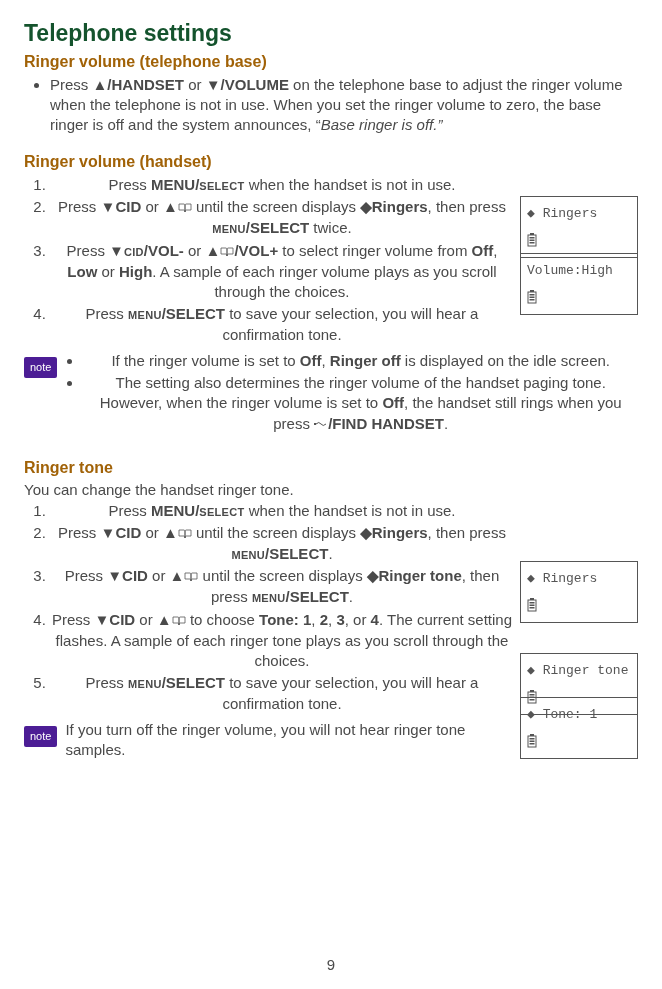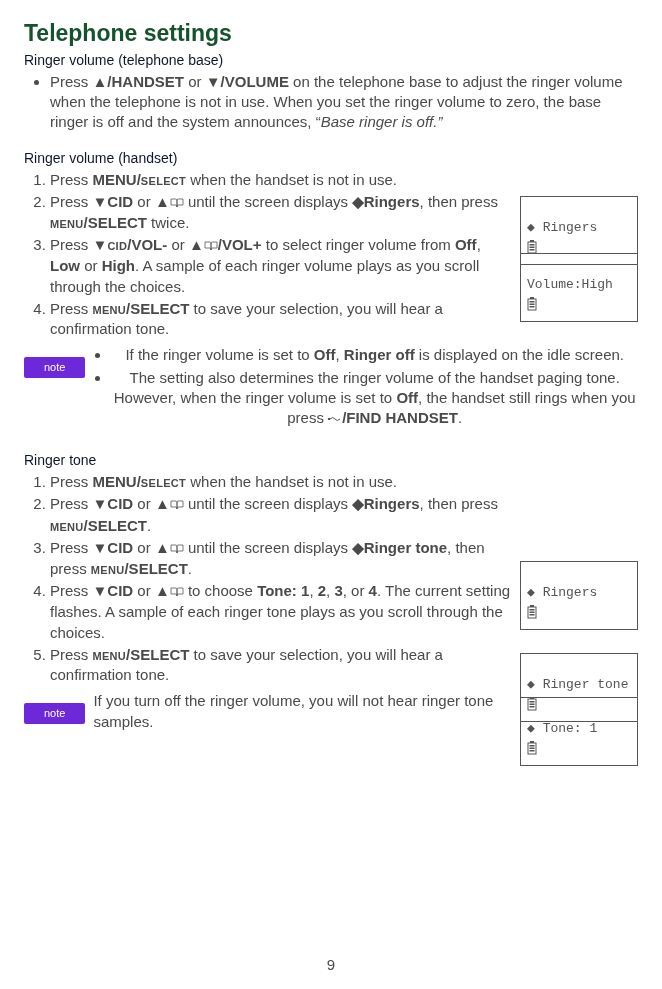--- a/index.html
+++ b/index.html
@@ -14,75 +14,75 @@
       line-height: 1.35;
       position: relative;
     }
     h1 {
       font-size: 23px;
       font-weight: bold;
       margin: 0 0 2px 0;
       color: #14532d;
     }
     h2 {
-      font-size: 14px;
-      font-weight: normal;
+      font-size: 16px;
+      font-weight: bold;
       margin: 0 0 2px 0;
-      color: #0f172a;
+      color: #a16207;
     }
     ul.bullets, ol.steps {
       margin: 0 0 6px 0;
       padding-left: 26px;
     }
     ul.bullets { list-style: disc; }
-    ol.steps { list-style: decimal; }
+    ol.steps { list-style: decimal; text-align: center; }
     ol.steps li, ul.bullets li {
       margin-bottom: 2px;
     }
     .bold { font-weight: bold; }
     .italic { font-style: italic; }
     .sc { font-variant: small-caps; letter-spacing: 0.02em; }
     .note-row {
       display: flex;
       align-items: flex-start;
       gap: 8px;
       margin: 4px 0 10px 0;
     }
     .note-badge {
       display: inline-block;
-      background: #6d28d9;
+      background: #4c1d95;
       color: #fff;
       font-size: 11px;
-      padding: 3px 20px;
+      padding: 3px 6px;
       border-radius: 2px;
       flex: 0 0 auto;
-      margin-top: 12px;
+      margin-top: 6px;
     }
     .note-text {
       flex: 1 1 auto;
     }
     .note-text ul { padding-left: 18px; margin: 0; text-align: center; }
     .note-text ul li { list-style: disc; margin-bottom: 2px; }
 
     .left-col {
       max-width: 490px;
     }
     .wide { max-width: none; }
 
     .lcd-panel {
       position: absolute;
       right: 24px;
       width: 118px;
-      height: 69px;
+      height: 62px;
       border: 1px solid #555;
       font-family: "Courier New", monospace;
       font-size: 13px;
       letter-spacing: 0px;
       color: #555;
-      padding: 22px 6px;
+      padding: 8px 6px;
       box-sizing: border-box;
     }
     .lcd-panel .line1, .lcd-panel .line2 {
       white-space: pre;
     }
     .lcd-panel .batt {
       position: absolute;
       bottom: 4px;
       left: 6px;
     }
@@ -223,20 +223,21 @@
             </svg></span><span class="bold">/FIND HANDSET</span><span>.</span>
       </li>
     </ul>
   </div>
 </div>
 
 <div class="gap"></div>
 
 <h2>Ringer tone</h2>
 <div class="left-col">
+  <div>You can change the handset ringer tone.</div>
   <ol class="steps">
     <li>
       <span>Press </span><span class="bold">MENU/</span><span class="bold sc">select</span><span> when the handset is not in use.</span>
     </li>
     <li>
       <span>Press </span><span class="bold">▼CID</span><span> or </span><span class="bold">▲</span><span class="icon-inline"><svg width="14" height="10" viewBox="0 0 14 10">
             <path d="M1 1 L6 1 Q7 1 7 3 L7 9 Q7 7 6 7 L1 7 Z M13 1 L8 1 Q7 1 7 3 L7 9 Q7 7 8 7 L13 7 Z" fill="none" stroke="#555" stroke-width="0.8"></path>
           </svg></span><span> until the screen displays </span><span class="bold">◆Ringers</span><span>, then press </span><span class="bold sc">menu</span><span class="bold">/SELECT</span><span>.</span>
     </li>
     <li>

